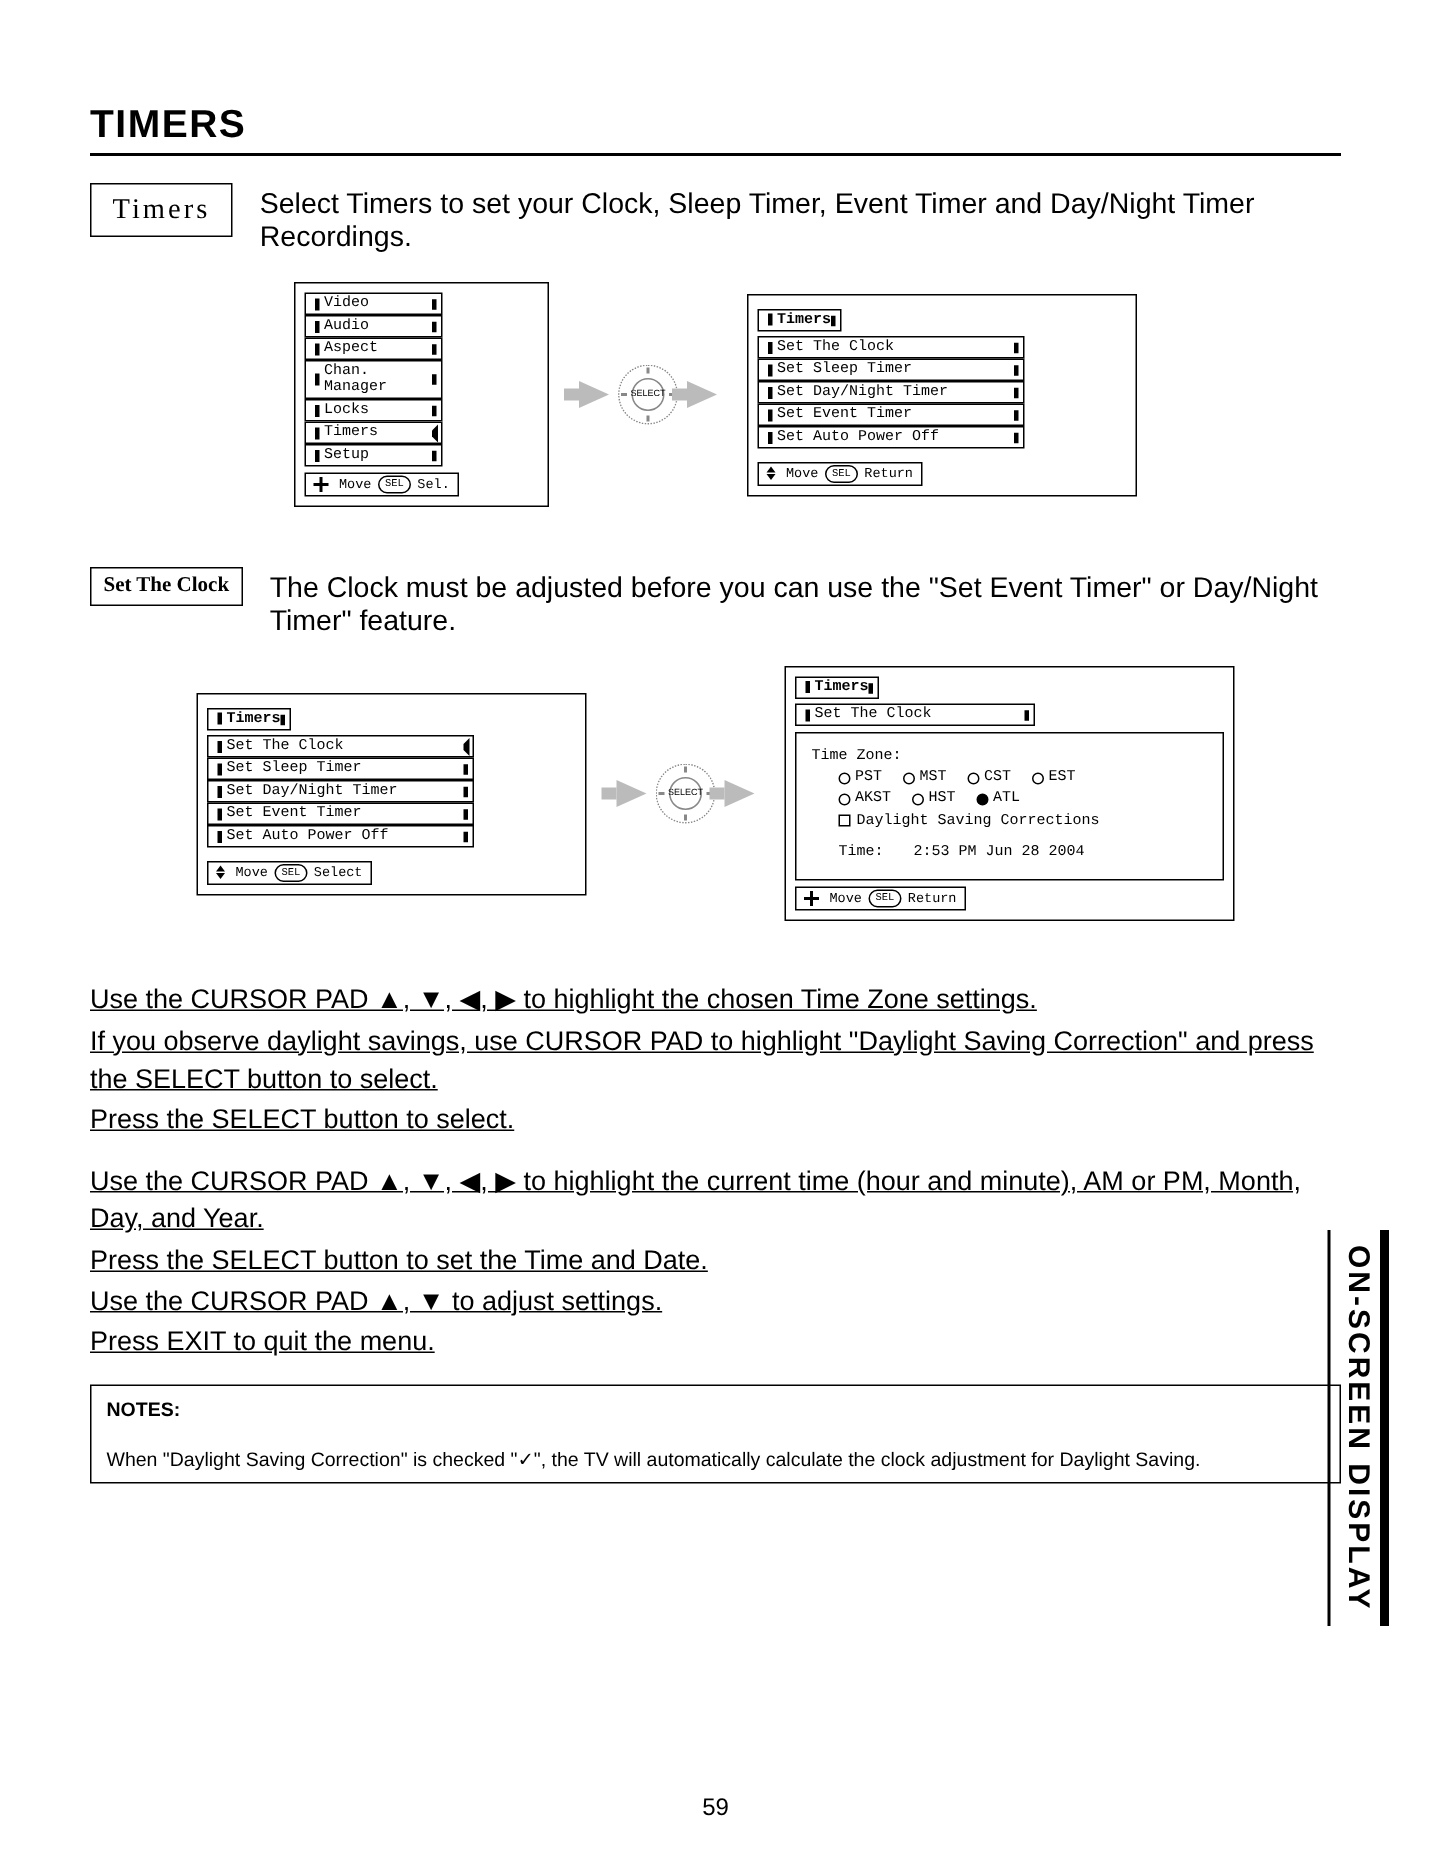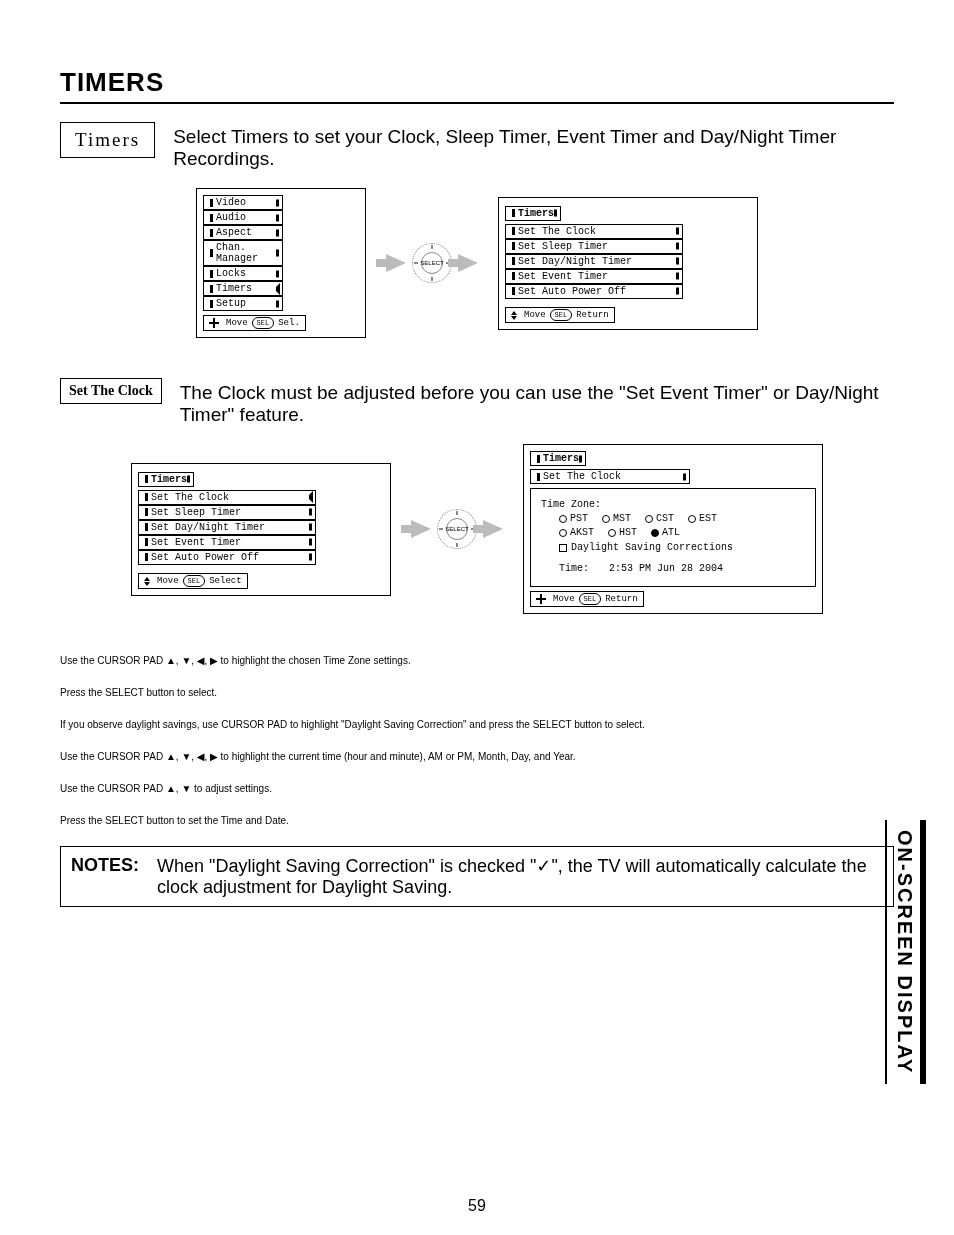--- a/index.html
+++ b/index.html
@@ -77,21 +77,21 @@
   }
   .menu-item {
     border: 1px solid #000;
     padding: 1px 6px;
     font-family: 'Courier New', monospace;
     font-size: 10px;
     position: relative;
     display: flex;
     align-items: center;
   }
-  .menu-item.main { width: 80px; }
+  .menu-item.main { width: 92px; }
   .menu-item.wide { width: 178px; }
   .menu-item::before {
     content: '';
     display: inline-block;
     width: 3px; height: 8px;
     background: #000;
     margin-right: 3px;
     vertical-align: middle;
     flex-shrink: 0;
   }
@@ -190,30 +190,31 @@
     width: 8px; height: 8px; border: 1px solid #000; border-radius: 50%;
     display: inline-block;
   }
   .radio.filled .dot { background: #000; }
   .chk {
     width: 8px; height: 8px; border: 1px solid #000; display:inline-block;
     margin-right: 4px; vertical-align: middle;
   }
   .time-row { margin: 10px 0 4px 18px; display:flex; gap:20px; }
 
-  .body-text { font-size: 10px; line-height: 1.4; margin: 18px 0; }
+  .body-text { font-size: 18px; line-height: 1.4; margin: 2px 0; text-decoration: underline; }
   .body-block { margin: 16px 0; }
 
   .notes-box {
     border: 1px solid #000;
     padding: 8px 10px;
     display: flex;
     gap: 18px;
-    font-size: 18px;
+    font-size: 13px;
     margin-top: 14px;
+    flex-direction: column;
   }
   .notes-label { font-weight: bold; flex-shrink: 0; }
 
   .side-label-wrap {
     position: absolute;
     right: 28px;
     top: 820px;
   }
   .side-label {
     writing-mode: vertical-rl;
@@ -396,28 +397,29 @@
       <span class="hint-sel">SEL</span>
       <span>Return</span>
     </div>
   </div>
 </div>
 
 <div class="body-block">
   <p class="body-text">
     <span>Use the CURSOR PAD ▲, ▼, ◀, ▶ to highlight the chosen Time Zone settings.</span>
   </p>
+  <p class="body-text">If you observe daylight savings, use CURSOR PAD to highlight "Daylight Saving Correction" and press the SELECT button to select.</p>
   <p class="body-text">Press the SELECT button to select.</p>
-  <p class="body-text">If you observe daylight savings, use CURSOR PAD to highlight "Daylight Saving Correction" and press the SELECT button to select.</p>
 </div>
 
 <div class="body-block">
   <p class="body-text">Use the CURSOR PAD ▲, ▼, ◀, ▶ to highlight the current time (hour and minute), AM or PM, Month, Day, and Year.</p>
+  <p class="body-text">Press the SELECT button to set the Time and Date.</p>
   <p class="body-text">Use the CURSOR PAD ▲, ▼ to adjust settings.</p>
-  <p class="body-text">Press the SELECT button to set the Time and Date.</p>
+  <p class="body-text">Press EXIT to quit the menu.</p>
 </div>
 
 <div class="notes-box">
   <div class="notes-label">NOTES:</div>
   <div>When "Daylight Saving Correction" is checked "✓", the TV will automatically calculate the clock adjustment for Daylight Saving.</div>
 </div>
 
 <div class="side-label-wrap">
   <div class="side-label">ON-SCREEN DISPLAY</div>
 </div>

